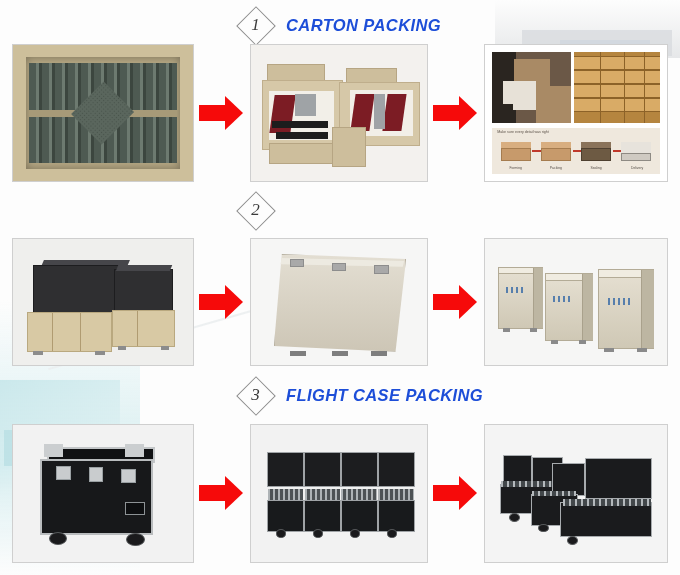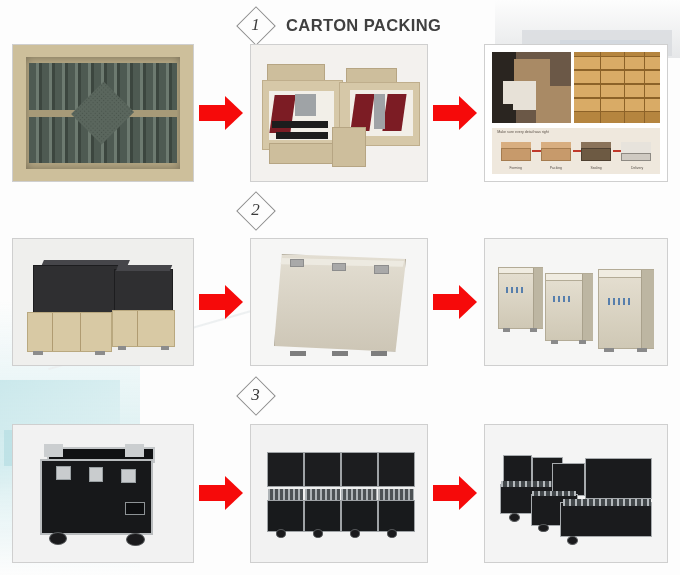--- a/index.html
+++ b/index.html
@@ -61,22 +61,23 @@
   .diamond .shape{
     position:absolute;left:4px;top:4px;width:26px;height:26px;
     border:1.2px solid #8d8d8d;transform:rotate(45deg);background:transparent;
   }
   .diamond .num{
     position:absolute;inset:0;display:flex;align-items:center;justify-content:center;
     font-family:"Liberation Serif",serif;font-style:italic;font-size:17px;color:#3a3a3a;
     padding-left:1px;
   }
   .heading .title{
-    font-size:16.5px;font-weight:bold;color:#404040;letter-spacing:.4px;
+    font-size:16.5px;font-weight:bold;color:#1d4ed8;letter-spacing:.4px;
     white-space:nowrap;
+    font-style:italic;
   }
 
   
   .panel{
     position:absolute;background:#fff;border:1px solid #cfcfcf;
     box-sizing:border-box;overflow:hidden;
   }
   .photo{position:absolute;inset:0;overflow:hidden;}
 
   
@@ -368,20 +369,21 @@
           <div class="wfoot" style="right:12%;width:18%;"></div>
       </div>
     </div>
   </div>
 
   <div class="heading" style="top:378px;">
     <div class="diamond">
       <div class="shape"></div>
       <div class="num">3</div>
     </div>
+    <div class="title">FLIGHT CASE PACKING</div>
   </div>
 
   <div class="panel" style="left:12px;top:424px;width:182px;height:139px;">
     <div class="photo">
       <div class="p3a-bg"></div>
       <div class="fc-top" style="left:19%;top:16%;width:60%;height:12%;"></div>
       <div class="fc" style="left:15%;top:25%;width:63%;height:55%;"></div>
       <div class="corner" style="left:17%;top:14%;"></div>
       <div class="corner" style="left:62%;top:14%;"></div>
       <div class="latch" style="left:24%;top:30%;width:7%;height:9%;"></div>

